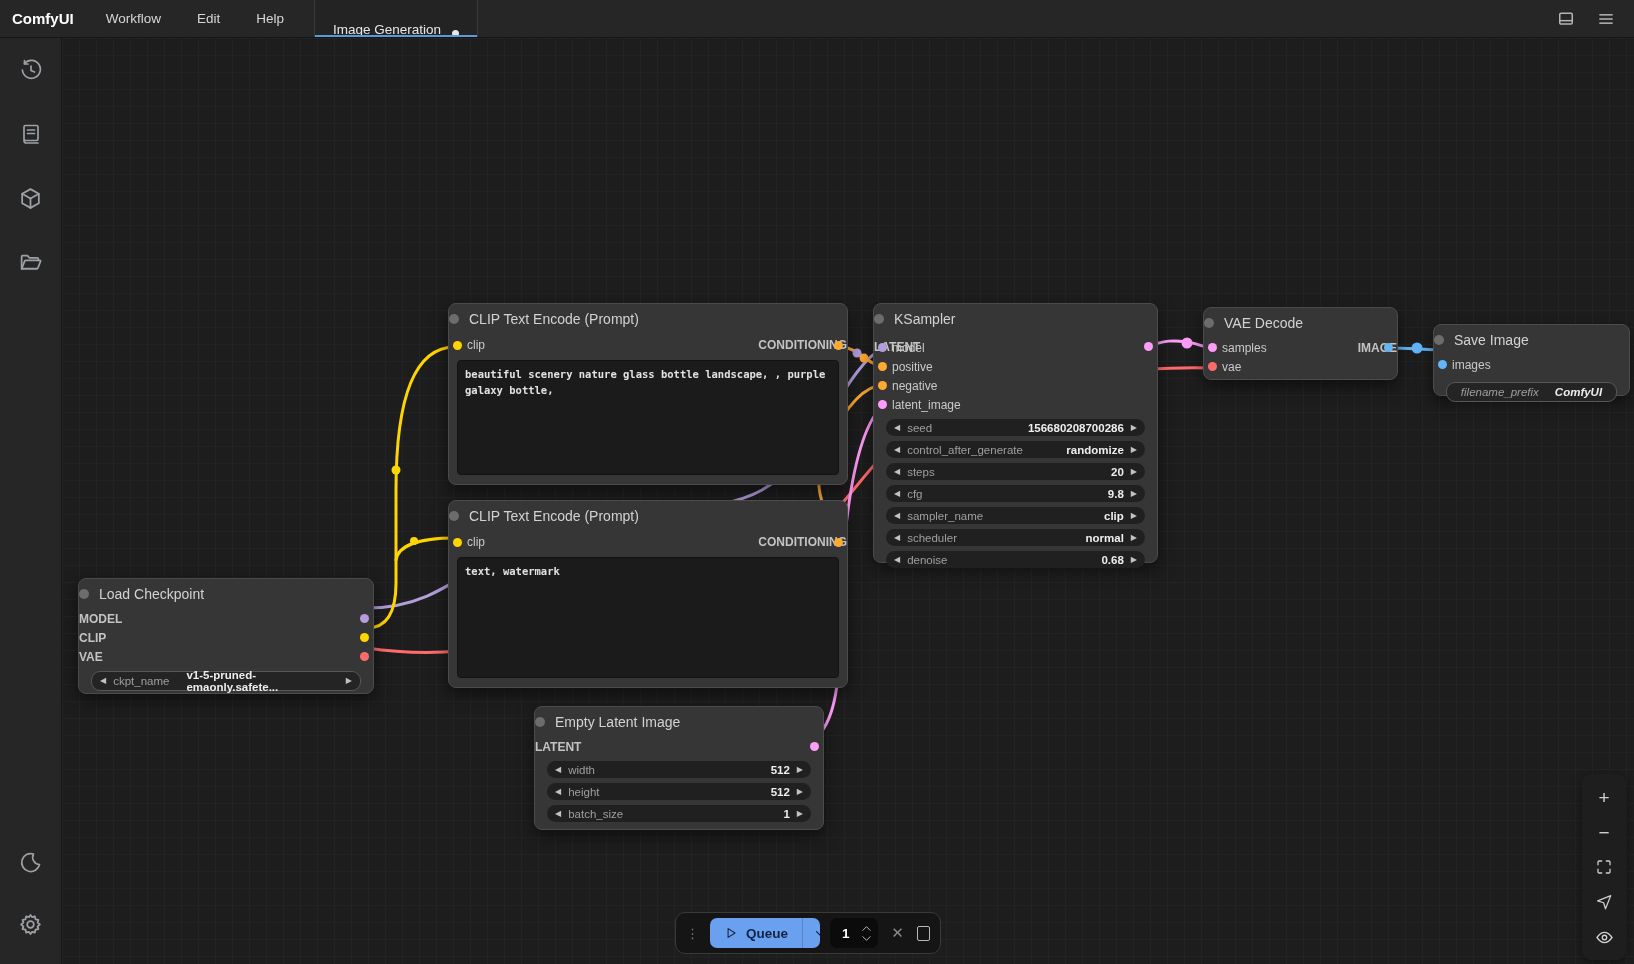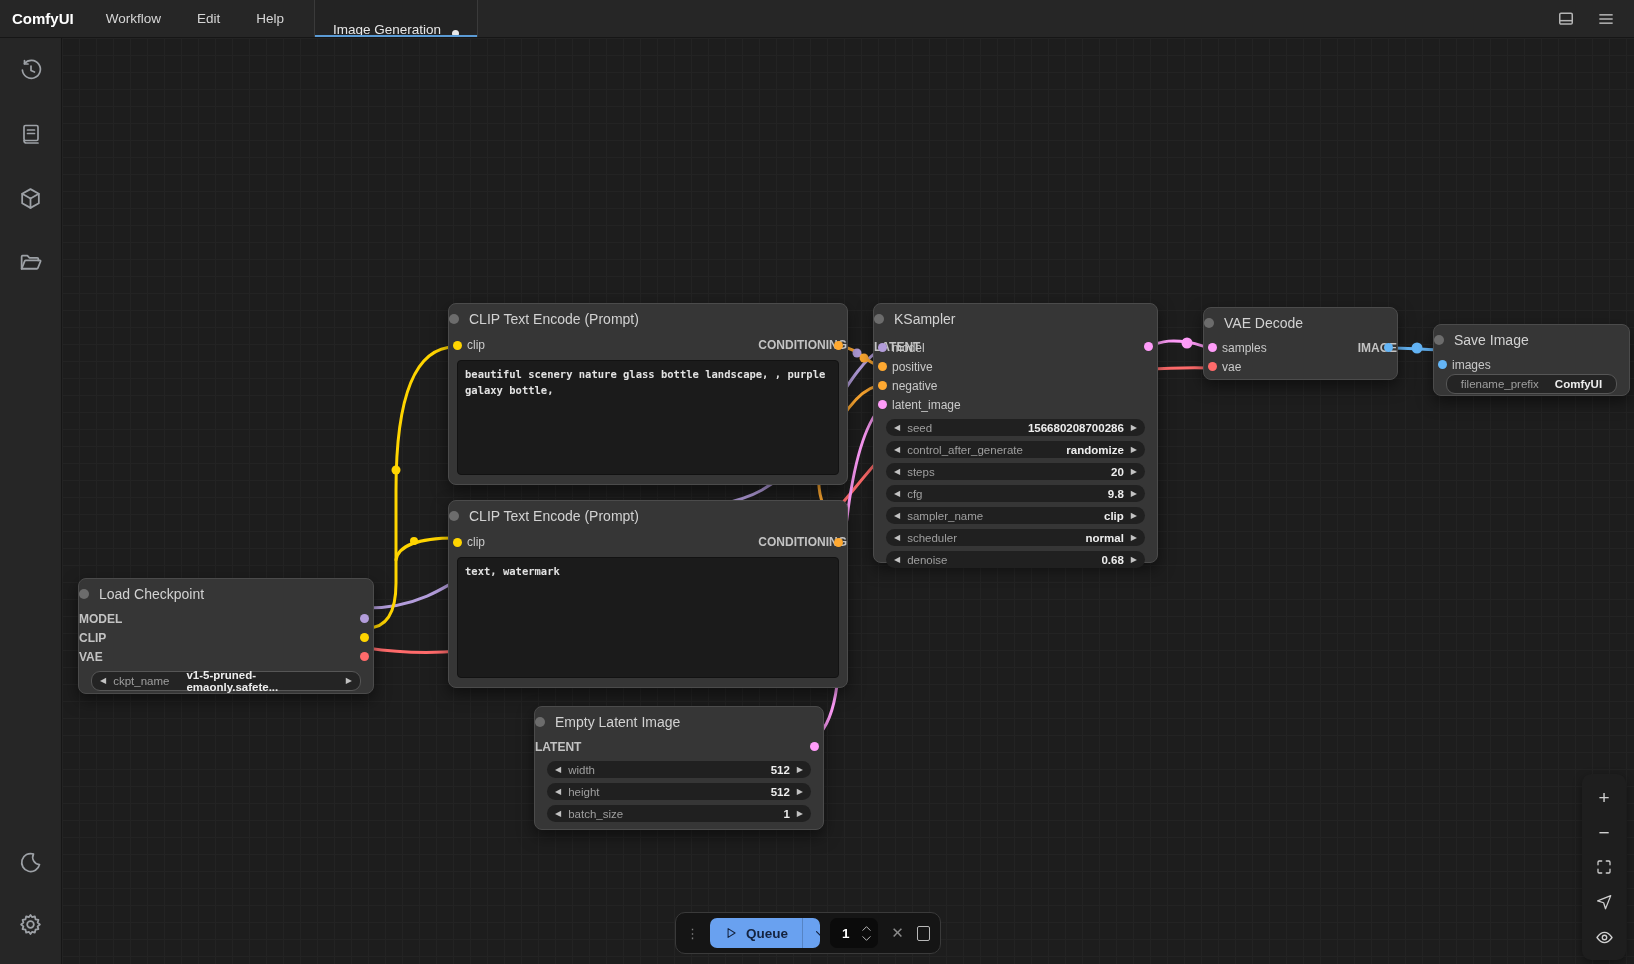--- a/index.html
+++ b/index.html
@@ -341,21 +341,21 @@
 
     <div class="node" style="left:1371px;top:286px;width:197px;height:72px;">
       <div class="ntitle">
         <span class="cdot"></span>
         <span>Save Image</span>
       </div>
       <div class="slotrow in">
           <span class="sdot c-image"></span>
           <span>images</span>
         </div>
-      <div class="widget outlined centered" style="margin-top:0;">
+      <div class="widget outlined centered" style="margin-top:8px;font-style:italic;">
         <span class="wname">filename_prefix</span>
         <span class="wval">ComfyUI</span>
       </div>
     </div>
 
     <div class="node" style="left:472px;top:668px;width:290px;height:124px;">
       <div class="ntitle">
         <span class="cdot"></span>
         <span>Empty Latent Image</span>
       </div>

